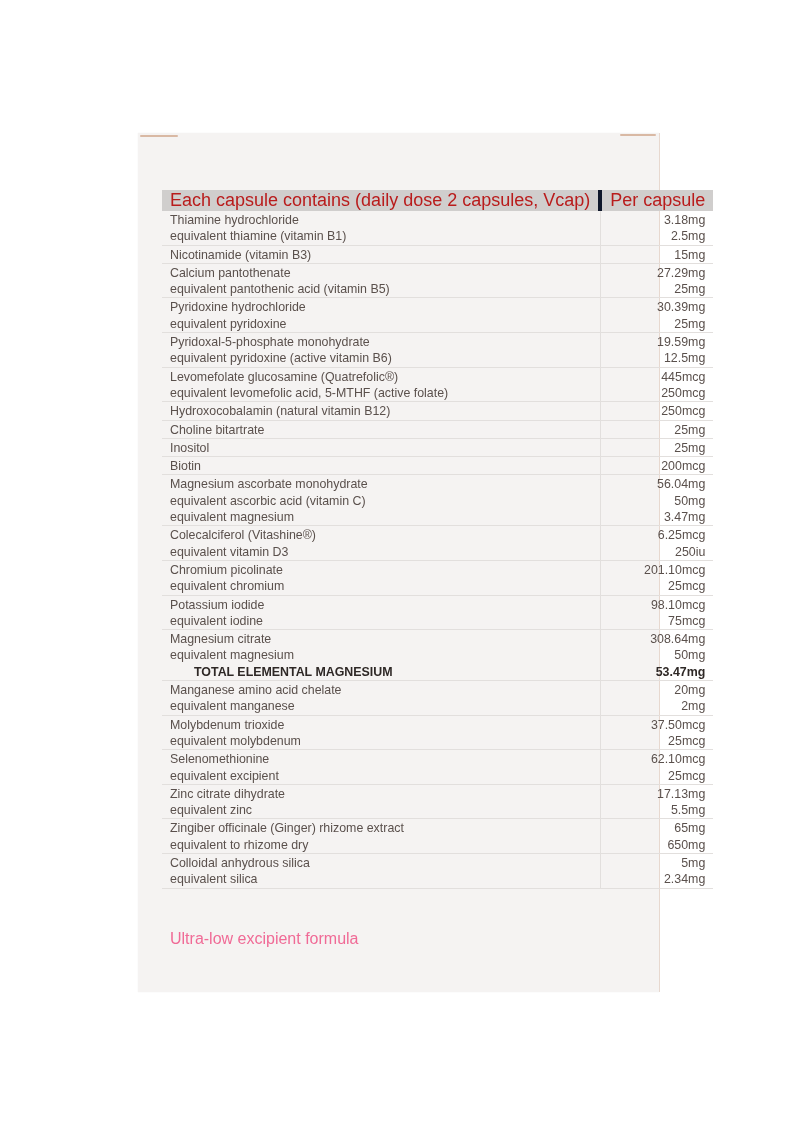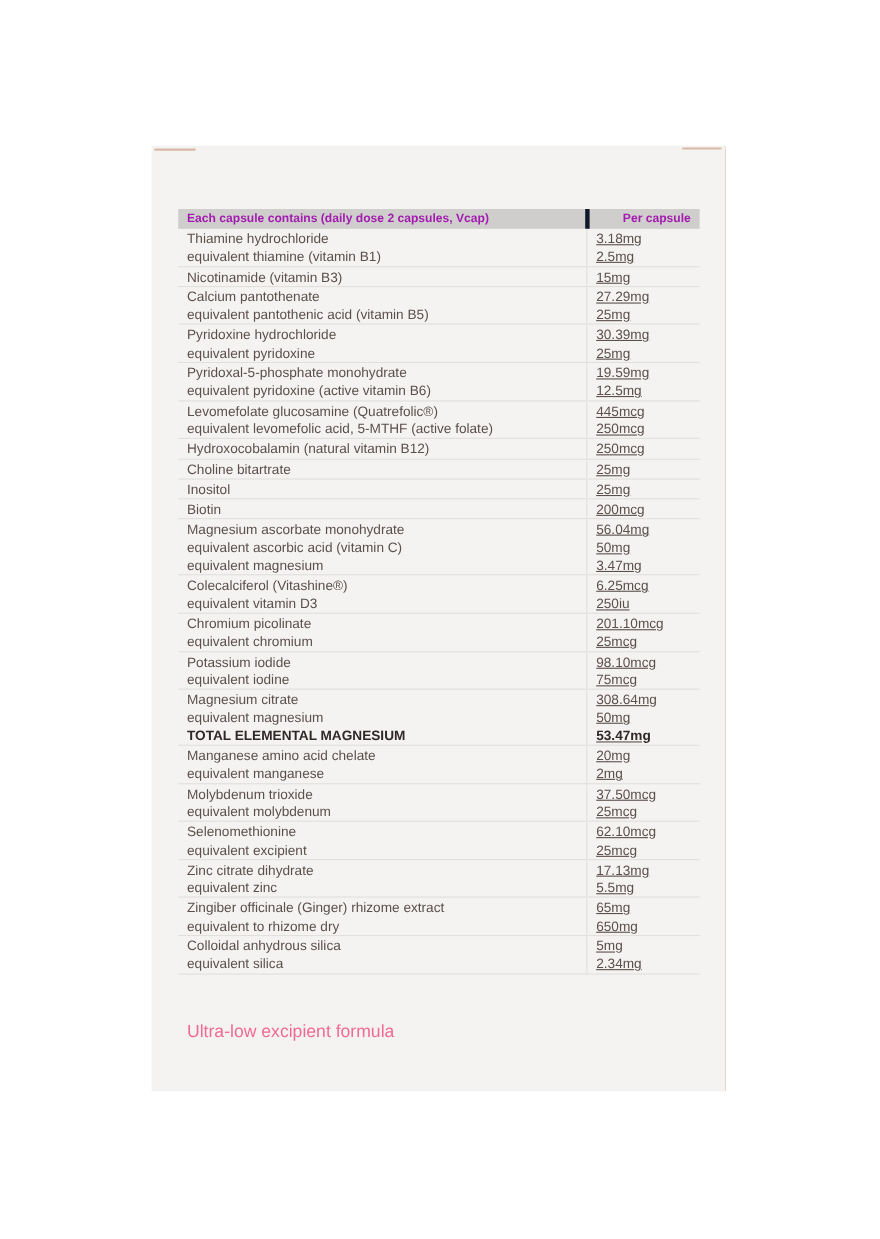--- a/index.html
+++ b/index.html
@@ -31,47 +31,46 @@
   table.facts {
     position: absolute;
     left: 162px; top: 190px;
     width: 474px;
     border-collapse: collapse;
     font-size: 12.4px;
     color: #5a504c;
   }
   table.facts th {
     background: #d0cecd;
-    color: #a21caf;
-    font-weight: bold;
-    font-size: 11px;
+    color: #b91c1c;
+    font-weight: normal;
+    font-size: 18px;
     height: 18px;
     padding: 0 8px 0 8px;
     text-align: left;
     white-space: nowrap;
   }
   table.facts th.per {
     text-align: right;
     border-left: 4px solid #0f172a;
   }
   table.facts td {
     vertical-align: top;
     padding: 1px 6px 0 8px;
     border-bottom: 1px solid #e2dfdd;
     line-height: 16.3px;
   }
   table.facts td.amt {
-    text-align: left;
+    text-align: right;
     border-left: 1px solid #e2dfdd;
     padding-right: 8px;
     width: 86px;
-    text-decoration: underline;
   }
   .line { display: block; white-space: nowrap; }
-  .line.bold { font-weight: bold; color: #2e2826; }
+  .line.bold { font-weight: bold; color: #2e2826; margin-left: 24px; }
   .footer {
     position: absolute;
     left: 170px; top: 930px;
     font-size: 16px;
     color: #f06a96;
   }
 </style>
 </head>
 <body>
 

